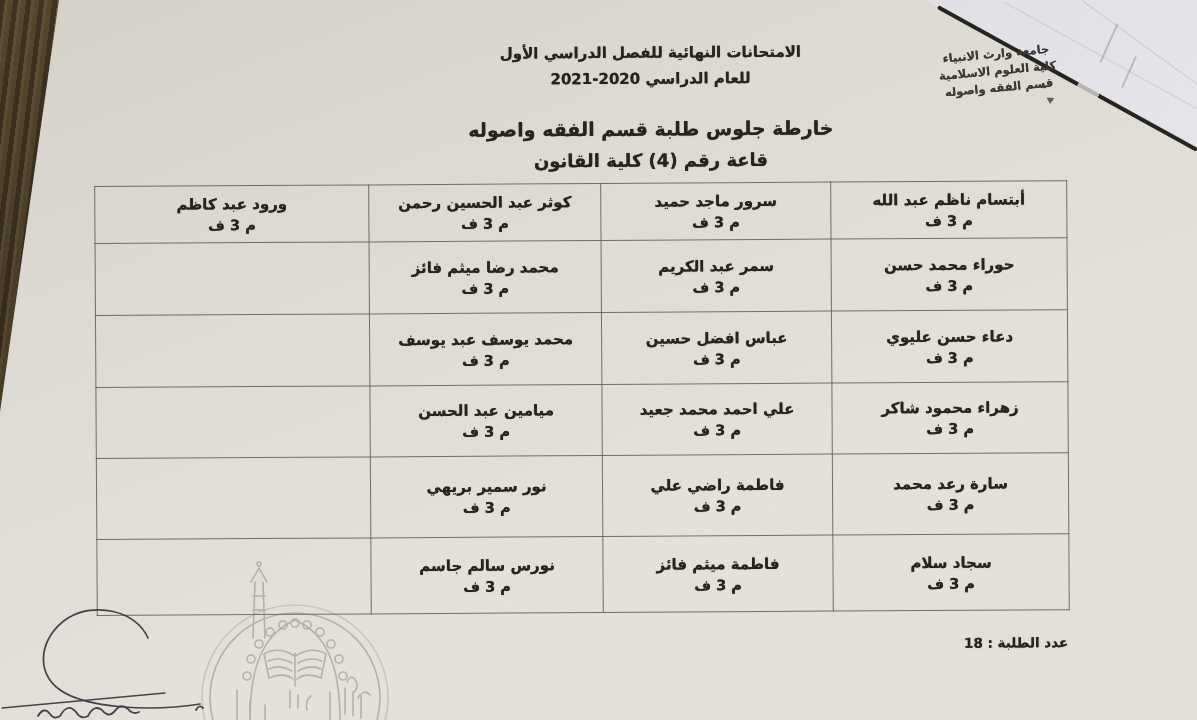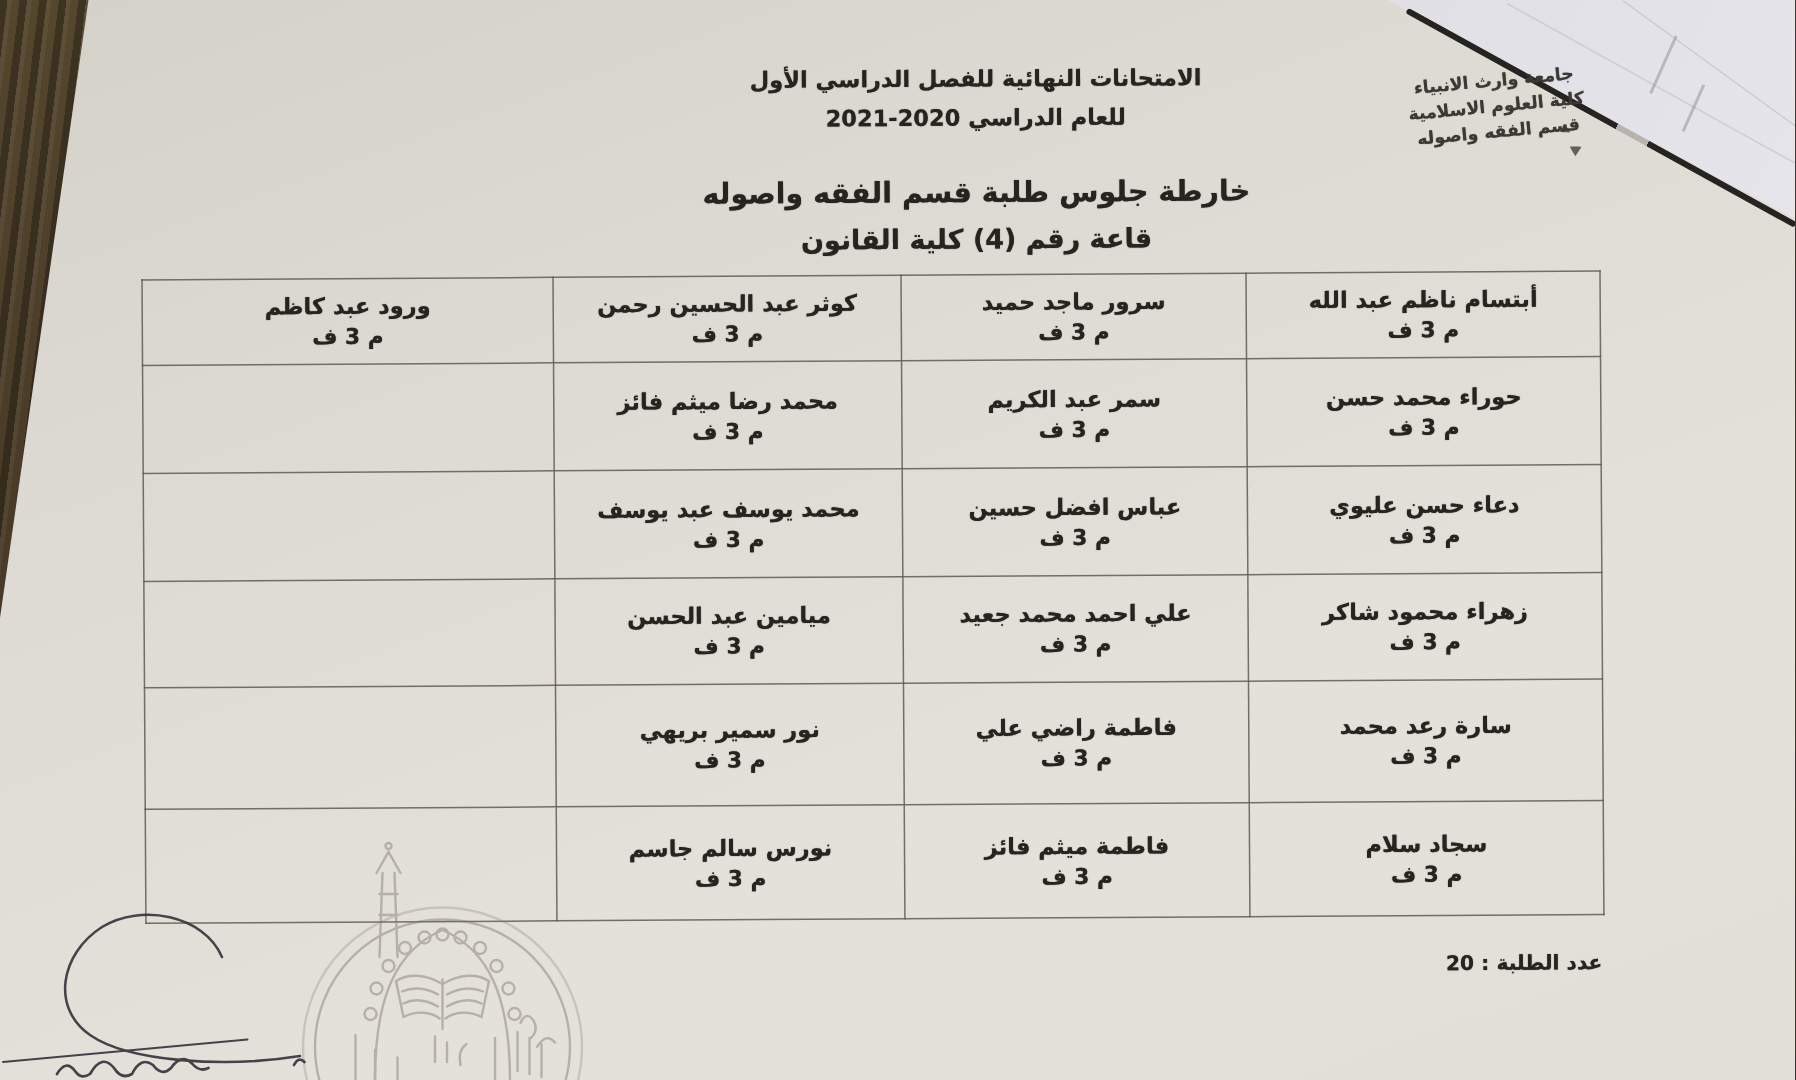--- a/index.html
+++ b/index.html
@@ -224,21 +224,21 @@
               <div class="cell-seat">م 3 ف</div>
             </td>
         <td>
               <div class="cell-name"></div>
               <div class="cell-seat"></div>
             </td>
       </tr>
     </tbody>
       </table>
 
-    <div class="count-label ink">عدد الطلبة : 20</div>
+    <div class="count-label ink">عدد الطلبة : 18</div>
   </div>
 
   <svg class="stamp-svg" width="220" height="162" viewBox="0 0 220 162">
     <g stroke="#7d786d" fill="none" stroke-width="1.6" opacity="0.45" stroke-linecap="round">
       <circle cx="100" cy="140" r="85"></circle>
       <circle cx="100" cy="140" r="93" opacity="0.6"></circle>
       <path d="M 55 162 C 55 105 70 75 100 62 C 130 75 145 105 145 162"></path>
 
       <g fill="none">
         <circle cx="52" cy="118" r="4"></circle>

